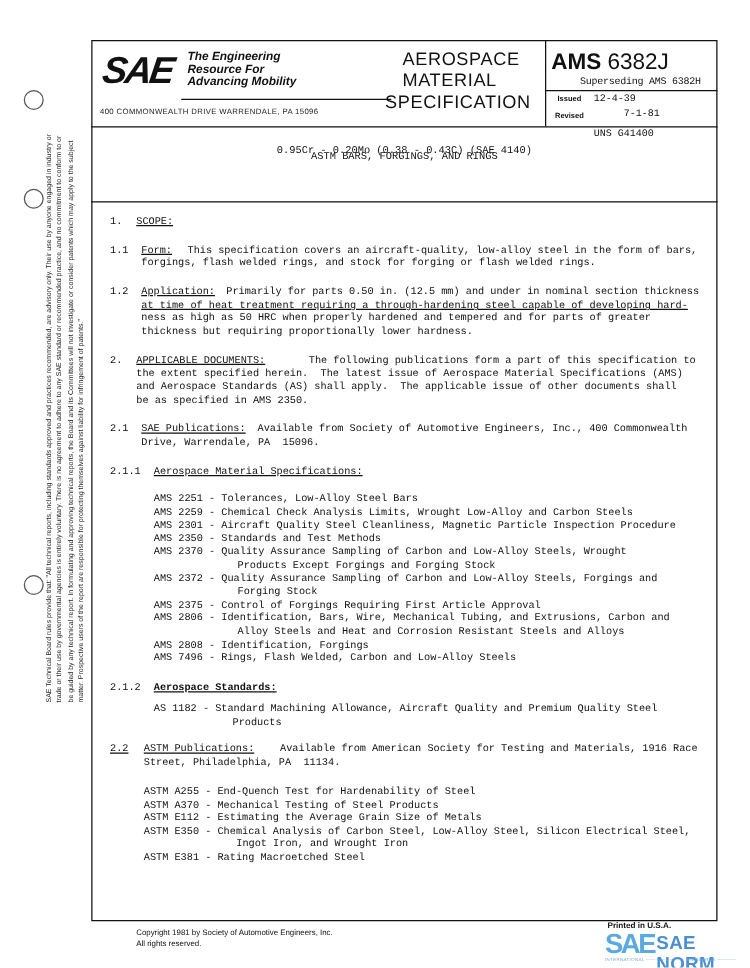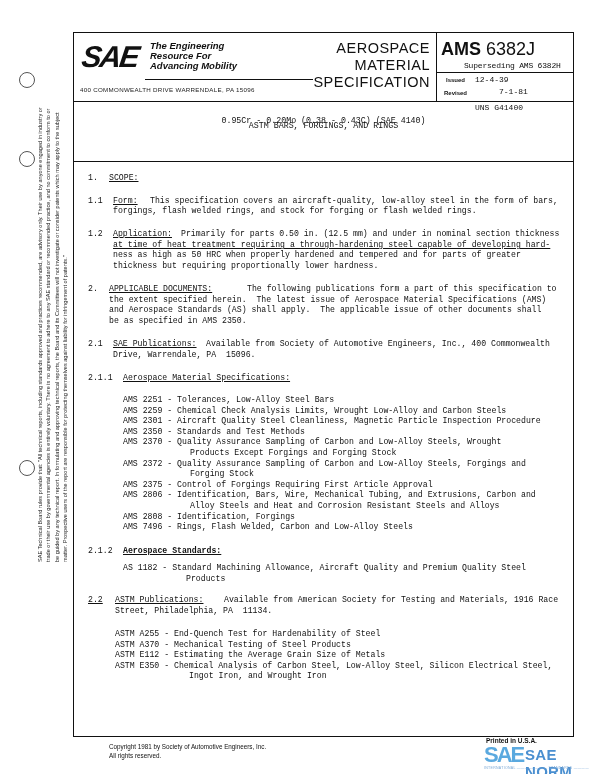--- a/index.html
+++ b/index.html
@@ -7,21 +7,21 @@
   .abs { position:absolute; }
   .page-border { left:73px; top:32px; width:501px; height:705px; border:1.5px solid #111; box-sizing:border-box; }
   .hline { position:absolute; height:0; border-top:1.5px solid #111; }
   .vline { position:absolute; width:0; border-left:1.5px solid #111; }
 
   
   .sae-logo { left:82px; top:42px; font-family:"Liberation Sans", sans-serif; font-weight:900; font-style:italic; font-size:30px; letter-spacing:-2px; transform:skewX(-8deg); line-height:30px; }
   .tagline { left:150px; top:41px; font-family:"Liberation Sans", sans-serif; font-style:italic; font-weight:bold; font-size:9.5px; line-height:10px; }
   .addr { left:80px; top:86px; font-family:"Liberation Sans", sans-serif; font-size:6.2px; letter-spacing:0.3px; color:#222; }
   .addr-rule { left:145px; top:79px; width:168px; border-top:1px solid #111; }
-  .ams-type { left:322px; top:40px; width:108px; text-align:right; font-family:"Liberation Sans", sans-serif; font-size:14.5px; line-height:17px; letter-spacing:0.5px; }
+  .ams-type { left:322px; top:40px; width:108px; text-align:left; font-family:"Liberation Sans", sans-serif; font-size:14.5px; line-height:17px; letter-spacing:0.5px; }
   .ams-num { left:441px; top:39px; font-family:"Liberation Sans", sans-serif; font-size:18px; line-height:20px; }
   .ams-num b { font-weight:900; }
   .superseding { left:441px; top:61px; font-family:"Liberation Mono", monospace; font-size:8px; letter-spacing:-0.2px;padding-left:23px; }
   .date-label { font-family:"Liberation Sans", sans-serif; font-weight:bold; font-size:6px; }
   .date-val { font-family:"Liberation Mono", monospace; font-size:8px; }
 
   
   .uns { left:475px; top:103px; font-family:"Liberation Mono", monospace; font-size:8px; }
   .title { left:73px; width:501px; text-align:center; font-family:"Liberation Mono", monospace; font-size:8.3px; }
 
@@ -149,20 +149,21 @@
 <div class="abs b u" style="left:115px;top:595px;">ASTM Publications:</div>
 <div class="abs b" style="left:224px;top:595px;">Available from American Society for Testing and Materials, 1916 Race</div>
 <div class="abs b" style="left:115px;top:606px;">Street, Philadelphia, PA  11134.</div>
 
 <div class="abs" style="left:115px;top:629px;">
   <div class="b"><span>ASTM A255</span> - <span>End-Quench Test for Hardenability of Steel</span></div>
   <div class="b"><span>ASTM A370</span> - <span>Mechanical Testing of Steel Products</span></div>
   <div class="b"><span>ASTM E112</span> - <span>Estimating the Average Grain Size of Metals</span></div>
   <div class="b"><span>ASTM E350</span> - <span>Chemical Analysis of Carbon Steel, Low-Alloy Steel, Silicon Electrical Steel,</span></div>
   <div class="b" style="padding-left:74px;">Ingot Iron, and Wrought Iron</div>
+  <div class="b"><span>ASTM E381</span> - <span>Rating Macroetched Steel</span></div>
 </div>
 
 <div class="abs copyright">
   <div>Copyright  1981 by Society of Automotive Engineers, Inc.</div>
   <div>All rights reserved.</div>
 </div>
 <div class="abs wm-logo">SAE</div>
 <div class="abs wm-text">SAE NORM</div>
 <div class="abs wm-sub">INTERNATIONAL ———————— STANDARDS ————</div>
 <div class="abs printed">Printed in U.S.A.</div>

